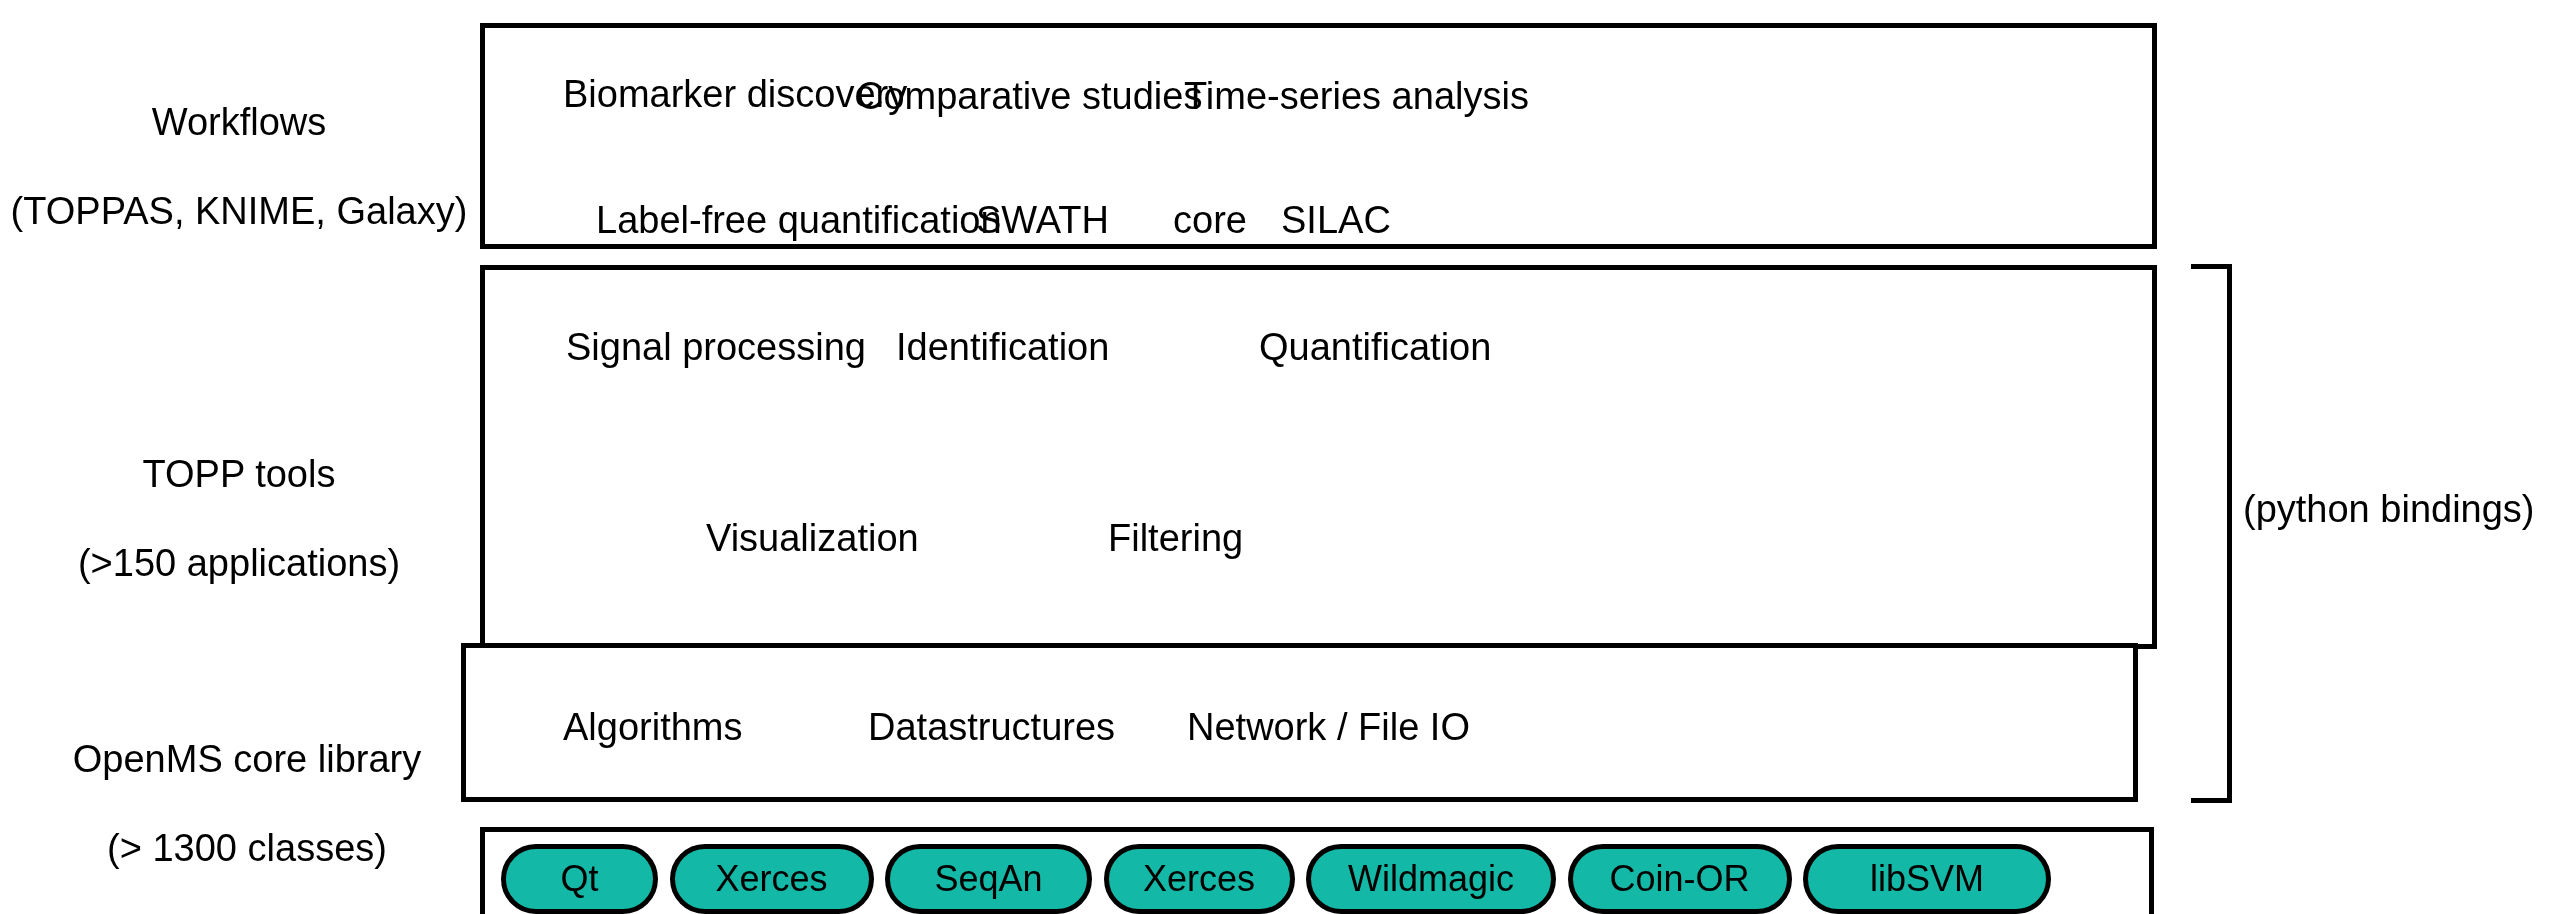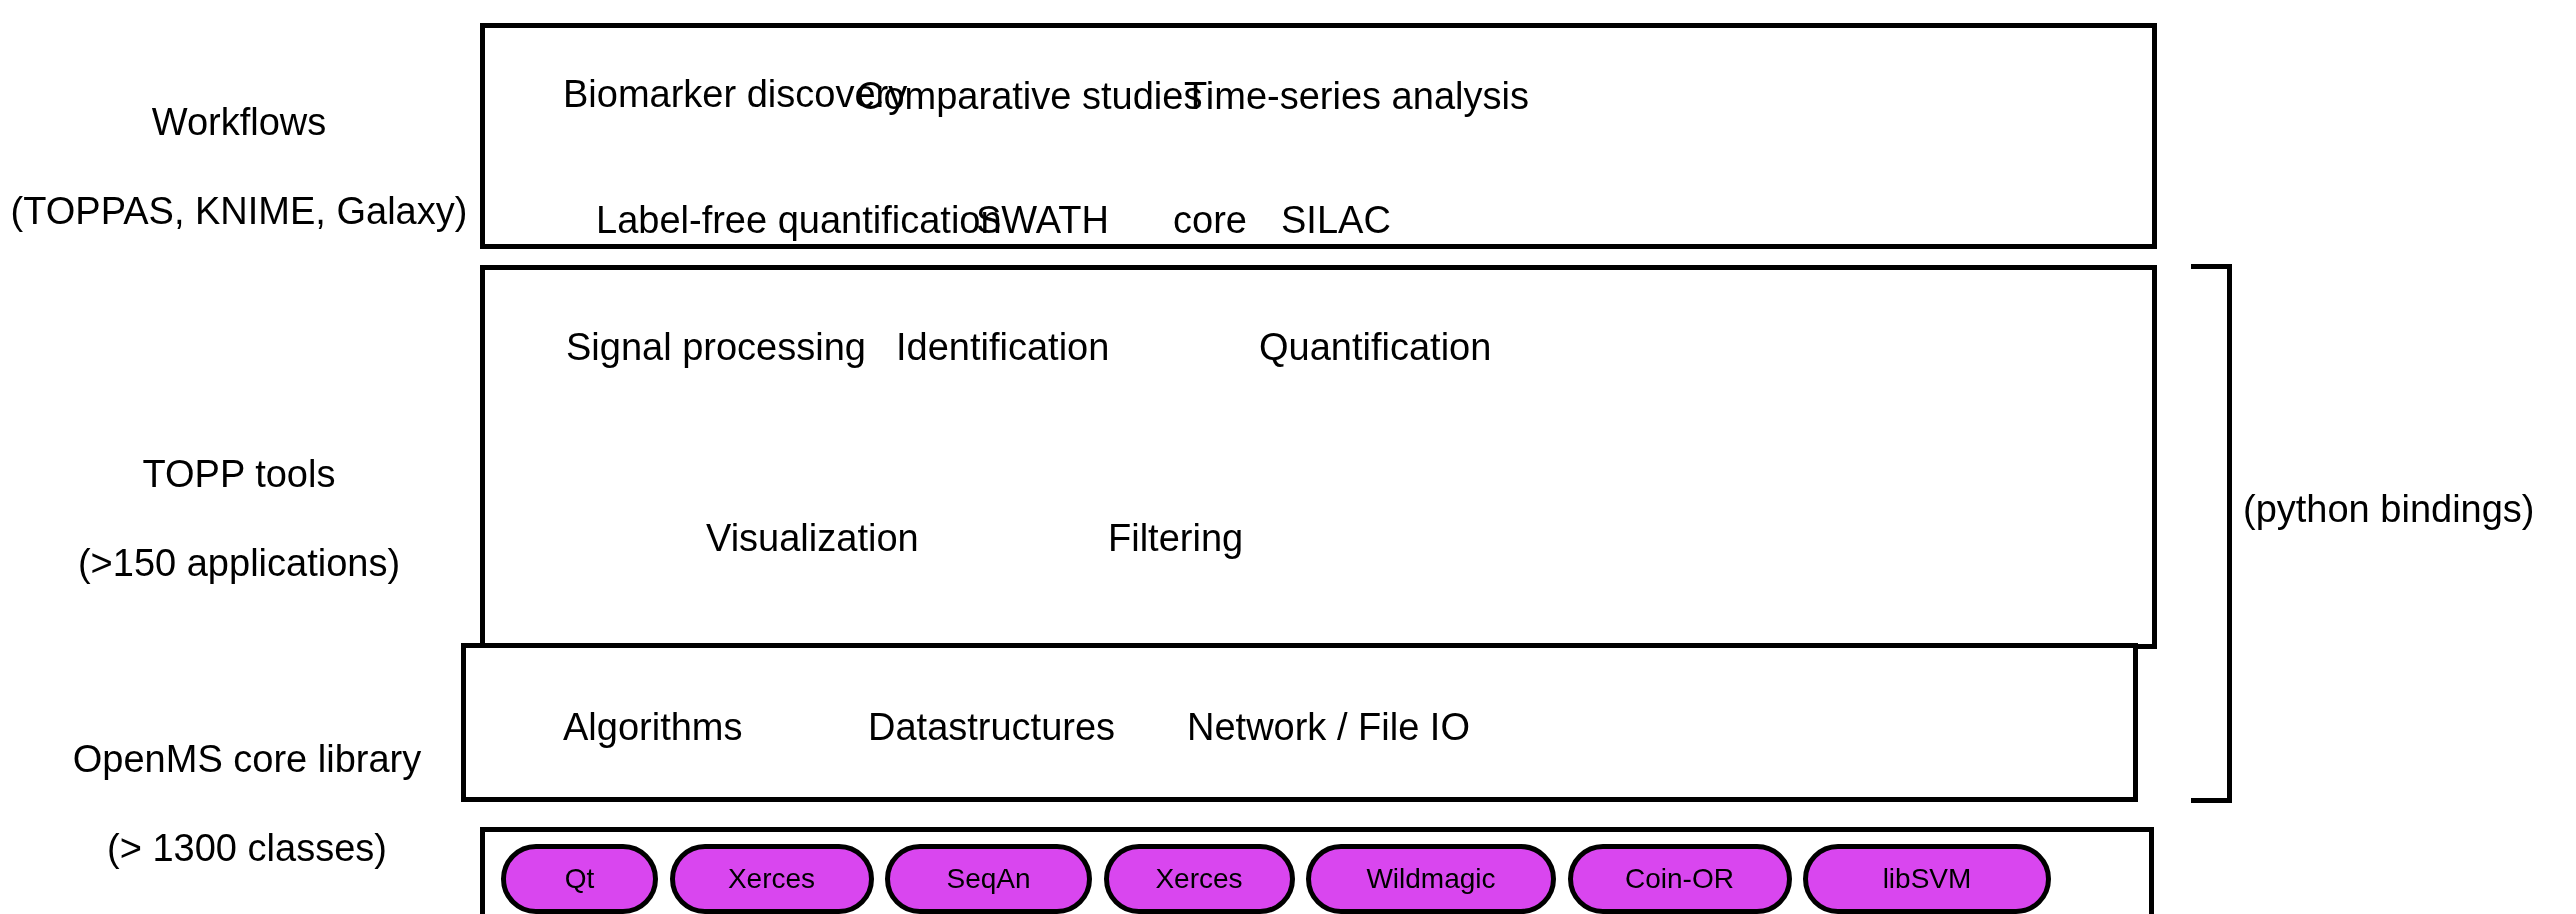--- a/index.html
+++ b/index.html
@@ -91,25 +91,25 @@
     top: 12.4px;
     right: 14px;
     bottom: 12.4px;
     display: flex;
     align-items: stretch;
     gap: 11.5px;
   }
   .pill {
     border: 5.3px solid #000;
     border-radius: 41px;
-    background: #d946ef;
+    background: #14b8a6;
     display: flex;
     align-items: center;
     justify-content: center;
-    font-size: 28px;
+    font-size: 36px;
     line-height: 1;
     box-sizing: border-box;
     color: #000;
     padding: 0 12.4px;
   }
   .pill.w-qt        { width: 157px; }
   .pill.w-xerces    { width: 204px; }
   .pill.w-seqan     { width: 207px; }
   .pill.w-eigen     { width: 191px; }
   .pill.w-wildmagic { width: 250px; }

